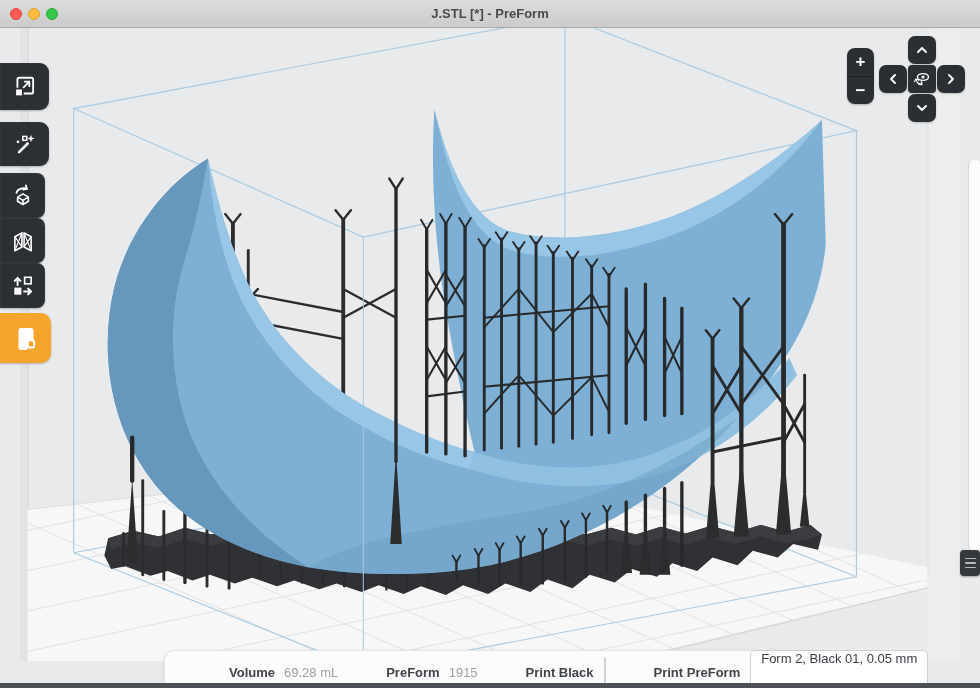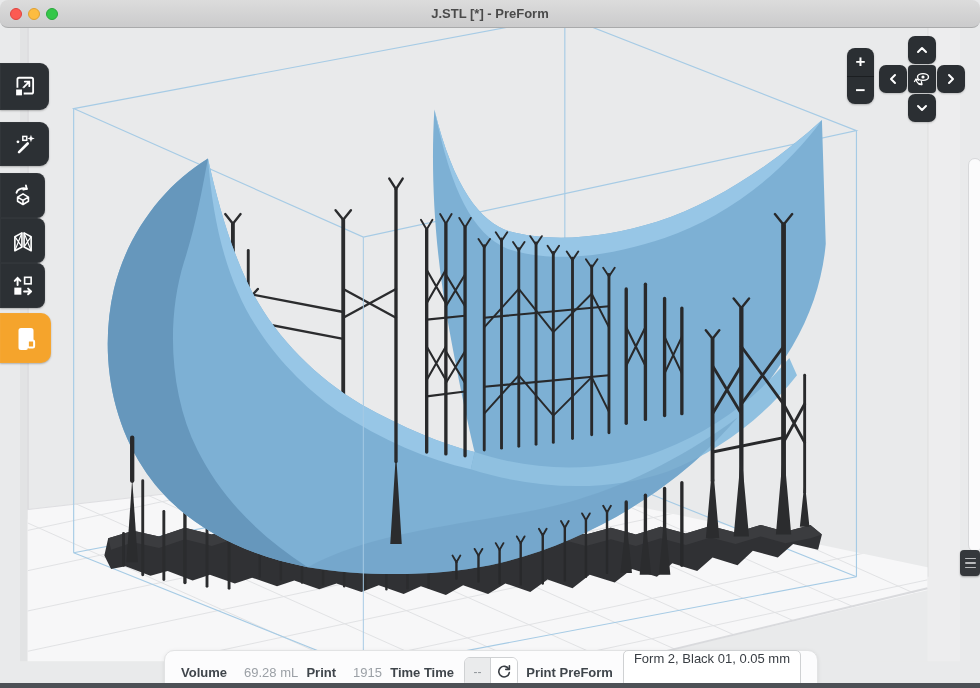--- a/index.html
+++ b/index.html
@@ -1,21 +1,21 @@
 <!DOCTYPE html>
 <html><head>
 <meta charset="utf-8">
 <style>
   html,body{margin:0;padding:0;background:#888;}
   *{box-sizing:border-box;}
   .window{position:relative;width:980px;height:688px;margin:0 auto;overflow:hidden;
     font-family:"Liberation Sans","DejaVu Sans",sans-serif;background:#e9eaeb;}
   
   .titlebar{position:absolute;top:0;left:0;width:980px;height:28px;
-    background:linear-gradient(#dcdcdc,#cbcbcc);border-bottom:1px solid #a9aaab;z-index:40;border-radius:8px;}
+    background:linear-gradient(#dcdcdc,#cbcbcc);border-bottom:1px solid #a9aaab;z-index:40;}
   .traffic{position:absolute;top:8px;width:12px;height:12px;border-radius:50%;}
   .t-close{left:10px;background:#fc5b53;border:0.5px solid #e0443e;}
   .t-min{left:28px;background:#fdbc40;border:0.5px solid #dfa133;}
   .t-zoom{left:46px;background:#34c749;border:0.5px solid #2aa83d;}
   .title-text{position:absolute;top:0;left:0;right:0;height:28px;line-height:28px;
     text-align:center;font-size:13px;font-weight:700;color:#4a4a4a;}
   
   .viewport{position:absolute;top:28px;left:0;width:980px;height:660px;}
   .scene-svg{position:absolute;top:0;left:0;}
   
@@ -40,22 +40,22 @@
   .slider-track{position:absolute;left:968px;top:130px;width:14px;height:394px;background:#fbfbfc;
     border:1px solid #d7d8da;border-radius:7px;z-index:15;}
   .slider-handle{position:absolute;left:960px;top:522px;width:20px;height:26px;background:#35383c;
     border-radius:4px;z-index:16;display:flex;flex-direction:column;justify-content:center;
     align-items:center;gap:3px;cursor:grab;box-shadow:0 1px 2px rgba(0,0,0,.3);}
   .grip{width:11px;height:1.5px;background:#b9babc;border-radius:1px;}
   
   .statusbar{position:absolute;left:164px;top:622px;width:654px;height:44px;background:#fcfcfd;
     border:1px solid #e2e3e4;border-radius:10px;z-index:30;display:flex;align-items:center;
     padding:0 16px;box-shadow:0 1px 4px rgba(0,0,0,.08);font-size:13px;}
-  .sb-label{font-weight:700;color:#3f454b;white-space:nowrap;}
-  .sb-value{color:#9ba0a6;margin-left:17px;white-space:nowrap;}
+  .sb-label{font-weight:700;color:#3f454b;white-space:nowrap;margin-left:48px;}
+  .sb-value{color:#9ba0a6;margin-left:9px;white-space:nowrap;}
   .sb-gap{flex:1;}
   .pt-ctl{display:flex;margin-left:10px;height:30px;border:1px solid #cfd1d3;border-radius:6px;
     overflow:hidden;cursor:pointer;}
   .pt-val{width:25px;background:#eaebec;color:#8f9499;display:flex;align-items:center;
     justify-content:center;font-size:12px;}
   .pt-refresh{width:27px;background:#fff;display:flex;align-items:center;justify-content:center;
     border-left:1px solid #cfd1d3;}
   .ps-box{margin-left:10px;height:44px;border:1px solid #cfd1d3;border-radius:5px;background:#fff;
     display:flex;align-items:flex-start;padding:0 10px;color:#383d43;white-space:nowrap;cursor:pointer;}
   .bottom-strip{position:absolute;left:0;bottom:0;width:980px;height:5px;background:#4d5156;z-index:35;}
@@ -347,24 +347,24 @@
     <div class="slider-handle">
       <span class="grip"></span>
       <span class="grip"></span>
       <span class="grip"></span>
     </div>
 
     <div class="statusbar">
       <span class="sb-label">Volume</span>
       <span class="sb-value">69.28 mL</span>
       <span class="sb-gap"></span>
-      <span class="sb-label">Print</span>
+      <span class="sb-label">PreForm</span>
       <span class="sb-value">1915</span>
       <span class="sb-gap"></span>
-      <span class="sb-label">Time Time</span>
+      <span class="sb-label">Print Black</span>
       <span class="pt-ctl">
         <span class="pt-val">--</span>
         <span class="pt-refresh">
           <svg width="16" height="16" viewBox="0 0 16 16">
             <path d="M12.8,5.2 A5.3,5.3 0 1 0 13.3,8.6" fill="none" stroke="#3a3f45" stroke-width="1.6" stroke-linecap="round"></path>
             <path d="M13.4,1.8 v3.6 h-3.6" fill="none" stroke="#3a3f45" stroke-width="1.6" stroke-linecap="round" stroke-linejoin="round"></path>
           </svg>
         </span>
       </span>
       <span class="sb-gap"></span>

